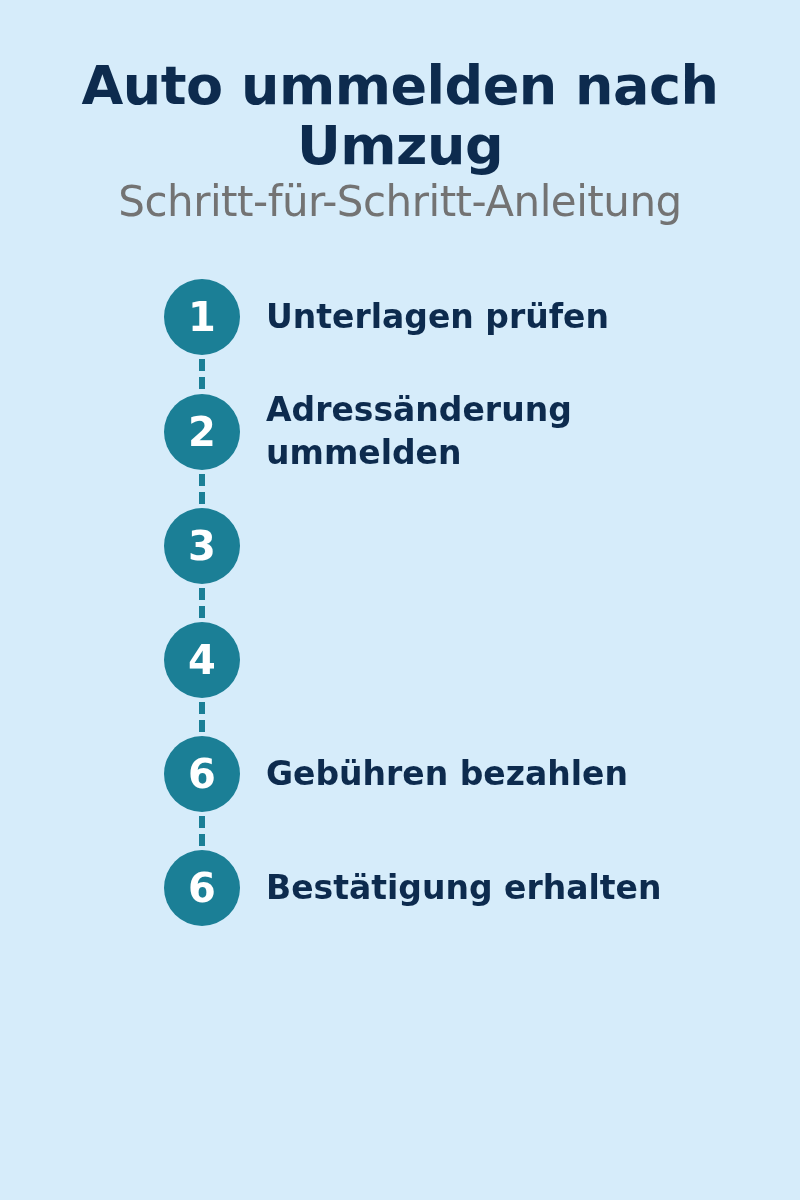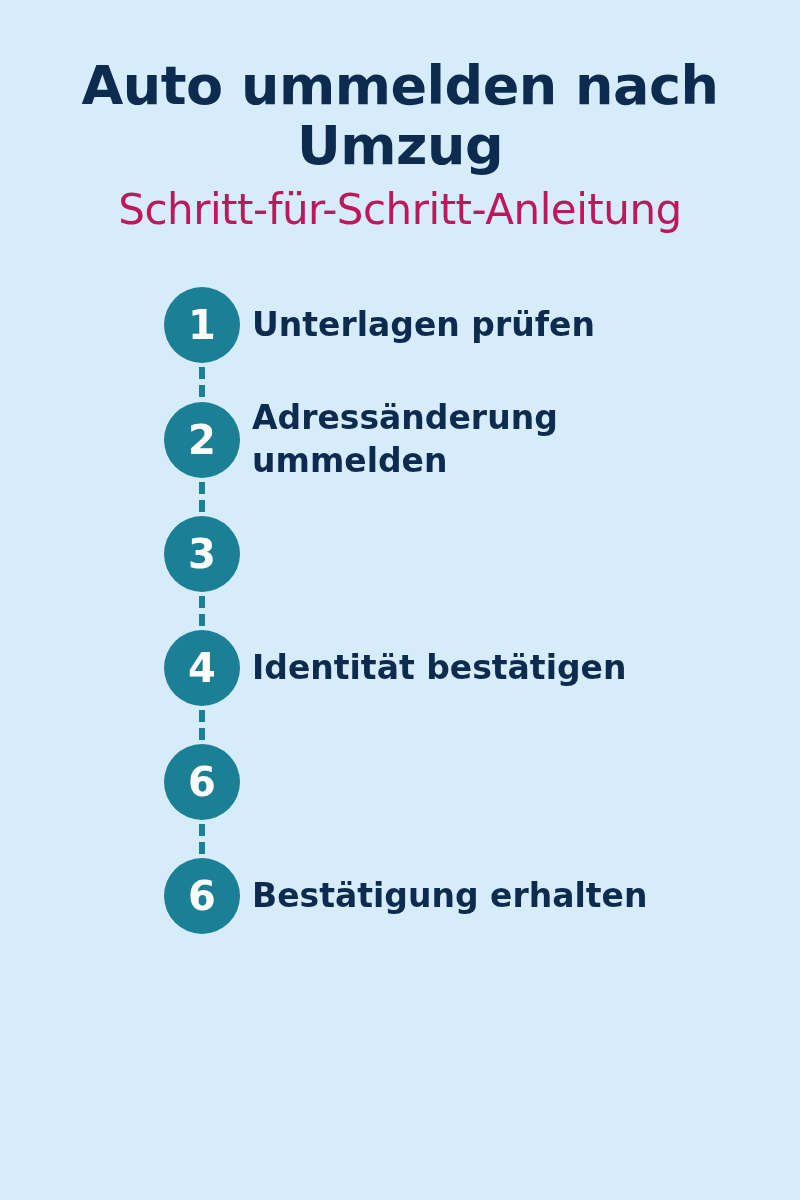--- a/index.html
+++ b/index.html
@@ -33,22 +33,22 @@
     font-weight: 700;
     color: #0d2b4e;
     letter-spacing: -0.5px;
     margin: 0 40px;
   }
 
   .subtitle {
     font-size: 42px;
     line-height: 1.2;
     font-weight: 400;
-    color: #be185d;
-    margin-top: 8px;
+    color: #737373;
+    margin-top: 0;
     letter-spacing: -0.5px;
   }
 
   .steps {
     margin-top: 48px;
     padding-left: 124px;
     position: relative;
   }
 
   .step {
@@ -72,21 +72,21 @@
     display: flex;
     align-items: center;
     justify-content: center;
     font-size: 40px;
     font-weight: 700;
     box-sizing: border-box;
     z-index: 2;
   }
 
   .step-label {
-    margin-left: 12px;
+    margin-left: 26px;
     font-size: 33px;
     line-height: 1.28;
     font-weight: 700;
     color: #0d2b4e;
     max-width: 520px;
   }
 
   .connector {
     position: absolute;
     left: 38px;
@@ -126,26 +126,26 @@
       <div class="connector"></div>
     </div>
 
     <div class="step">
       <div class="step-badge">3</div>
       <div class="connector"></div>
     </div>
 
     <div class="step">
       <div class="step-badge">4</div>
-      <div class="step-label">Identität bestätigen</div>
       <div class="connector"></div>
     </div>
 
     <div class="step">
       <div class="step-badge">6</div>
+      <div class="step-label">Gebühren bezahlen</div>
       <div class="connector"></div>
     </div>
 
     <div class="step">
       <div class="step-badge">6</div>
       <div class="step-label">Bestätigung erhalten</div>
 
     </div>
 
   </div>

